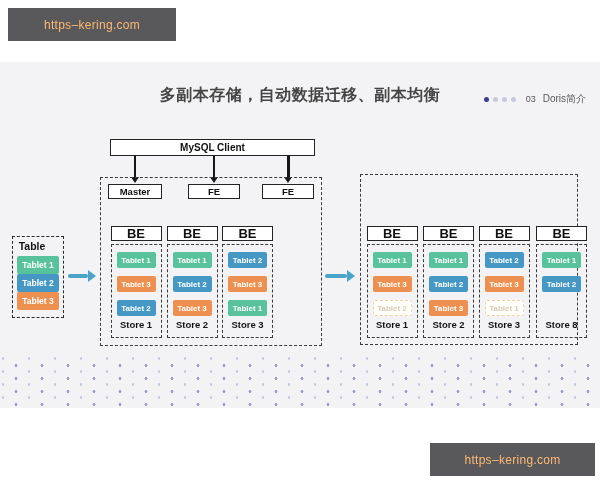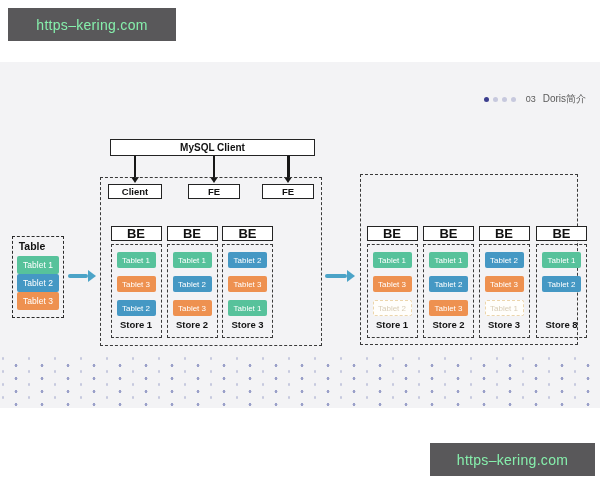--- a/index.html
+++ b/index.html
@@ -6,22 +6,22 @@
   body{
     width:600px;height:480px;position:relative;overflow:hidden;
     background:#ffffff;
     font-family:"Liberation Sans","DejaVu Sans",sans-serif;
     -webkit-font-smoothing:antialiased;
   }
   .abs{position:absolute;}
 
   
   .banner{
-    position:absolute;background:var(--banner-bg,#59585a);color:#86efac;
-    font-size:14px;letter-spacing:.3px;
+    position:absolute;background:var(--banner-bg,#59585a);color:#fdba74;
+    font-size:12px;letter-spacing:.3px;
     display:flex;align-items:center;justify-content:center;
   }
   .banner.top{left:8px;top:8px;width:168px;height:33px;}
   .banner.bottom{left:430px;top:443px;width:165px;height:33px;}
 
   
   .slide{
     position:absolute;left:0;top:62px;width:600px;height:346px;
     background:#f3f3f5;
   }
@@ -72,21 +72,21 @@
     position:absolute;top:18px;left:0;right:0;height:94px;
     border:1.5px dashed #3a3a3a;box-sizing:border-box;
   }
   .store-label{
     position:absolute;top:93px;left:-2px;right:-2px;text-align:center;
     font-size:9.5px;font-weight:700;color:#141414;
   }
   .tablet{
     position:absolute;left:6px;width:39px;height:16px;border-radius:2px;
     display:flex;align-items:center;justify-content:center;
-    font-size:8px;font-weight:400;color:#fff;box-sizing:border-box;
+    font-size:8px;font-weight:700;color:#fff;box-sizing:border-box;
   }
   .tablet.r0{top:26px}.tablet.r1{top:50px}.tablet.r2{top:74px}
   .tablet.green{background:var(--tablet-green,#57c29b);}
   .tablet.blue{background:var(--tablet-blue,#4598c4);}
   .tablet.orange{background:var(--tablet-orange,#ee9150);}
   .tablet.ghost{
     background:#fffefb;border:1px dashed var(--ghost-border,#ecd5ab);
     color:var(--ghost-text,#d9cdb6);
   }
 
@@ -117,39 +117,40 @@
 </head>
 <body>
 
 <div class="banner top">https–kering.com</div>
 
 <div class="slide">
 
   <div class="dotstrip"></div>
 
 
+  <div class="title">多副本存储，自动数据迁移、副本均衡</div>
 
   <div class="pagination">
     <span class="pdot active"></span>
     <span class="pdot"></span>
     <span class="pdot"></span>
     <span class="pdot"></span>
     <span class="pnum">03</span>
     <span class="plabel">Doris简介</span>
   </div>
 
   <div class="node mysql abs" style="left:110px;top:77px;width:205px;height:17px;">MySQL Client</div>
 
   <div class="varrow" style="left:133.5px;top:94px;height:21px;"></div>
   <div class="varrow" style="left:212.5px;top:94px;height:21px;"></div>
   <div class="varrow" style="left:287px;top:94px;height:21px;"></div>
 
   <div class="cluster" style="left:100px;top:115px;width:222px;height:169px;"></div>
 
-  <div class="node fe abs" style="left:108px;top:122px;width:54px;height:15px;">Client</div>
+  <div class="node fe abs" style="left:108px;top:122px;width:54px;height:15px;">Master</div>
   <div class="node fe abs" style="left:188px;top:122px;width:52px;height:15px;">FE</div>
   <div class="node fe abs" style="left:262px;top:122px;width:52px;height:15px;">FE</div>
 
   <div class="store-col" style="left:110.5px;top:164px;">
     <div class="be-box">BE</div>
     <div class="store-frame"></div>
     <div class="tablet r0 green">Tablet 1</div>
     <div class="tablet r1 orange">Tablet 3</div>
     <div class="tablet r2 blue">Tablet 2</div>
     <div class="store-label">Store 1</div>

